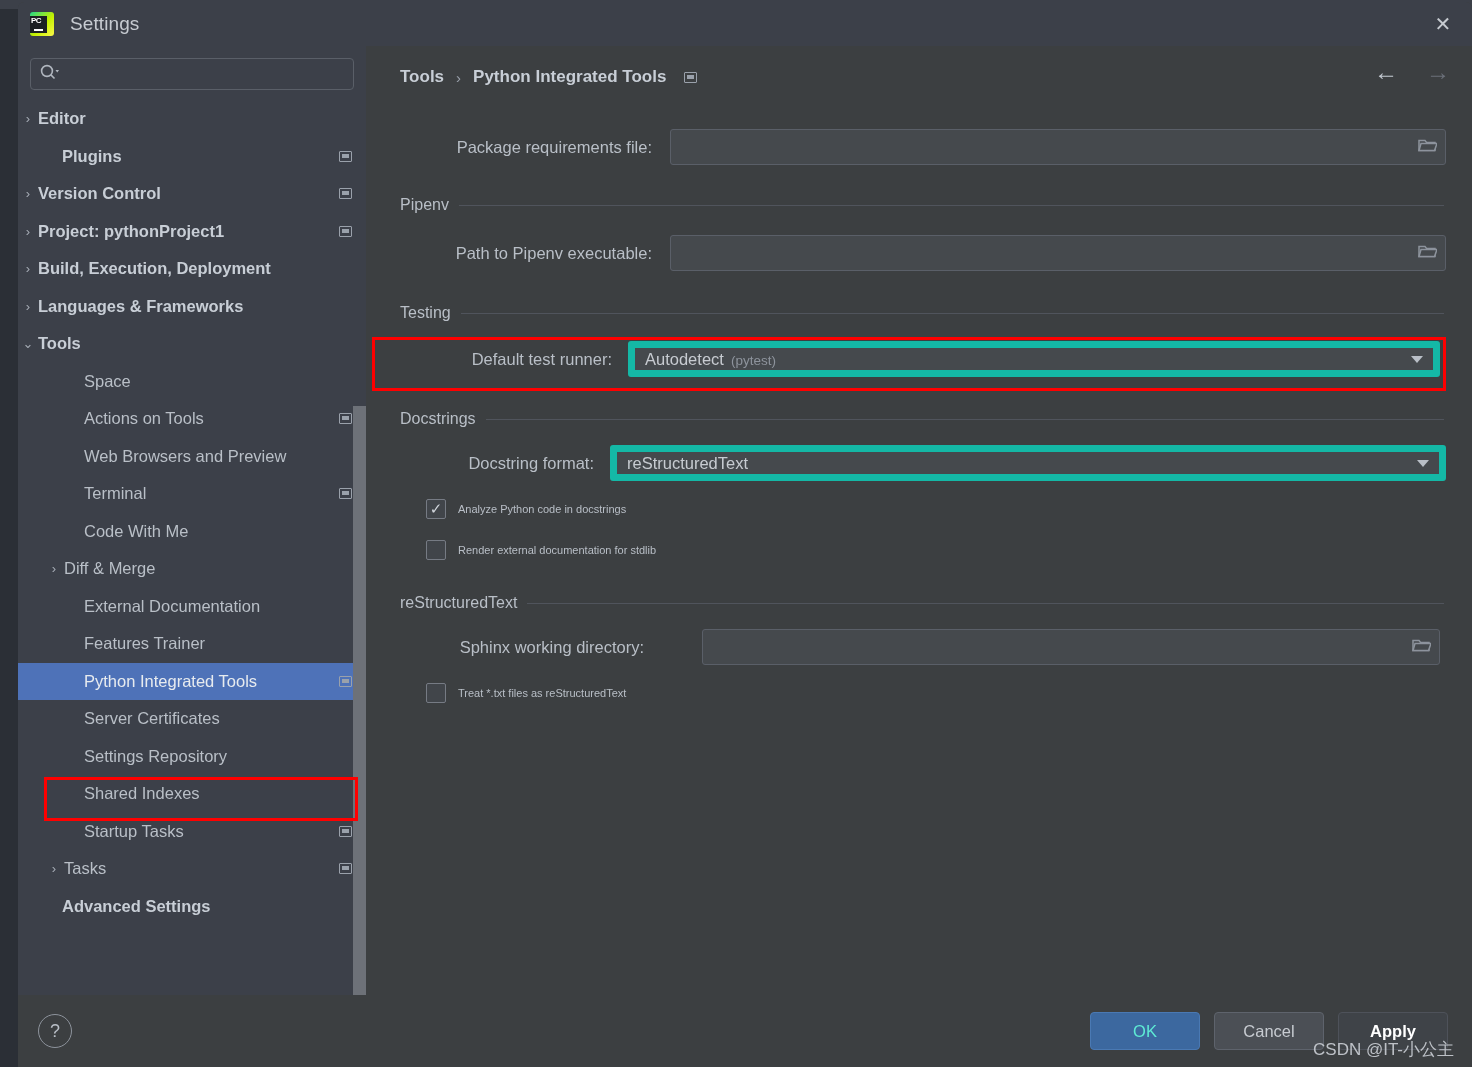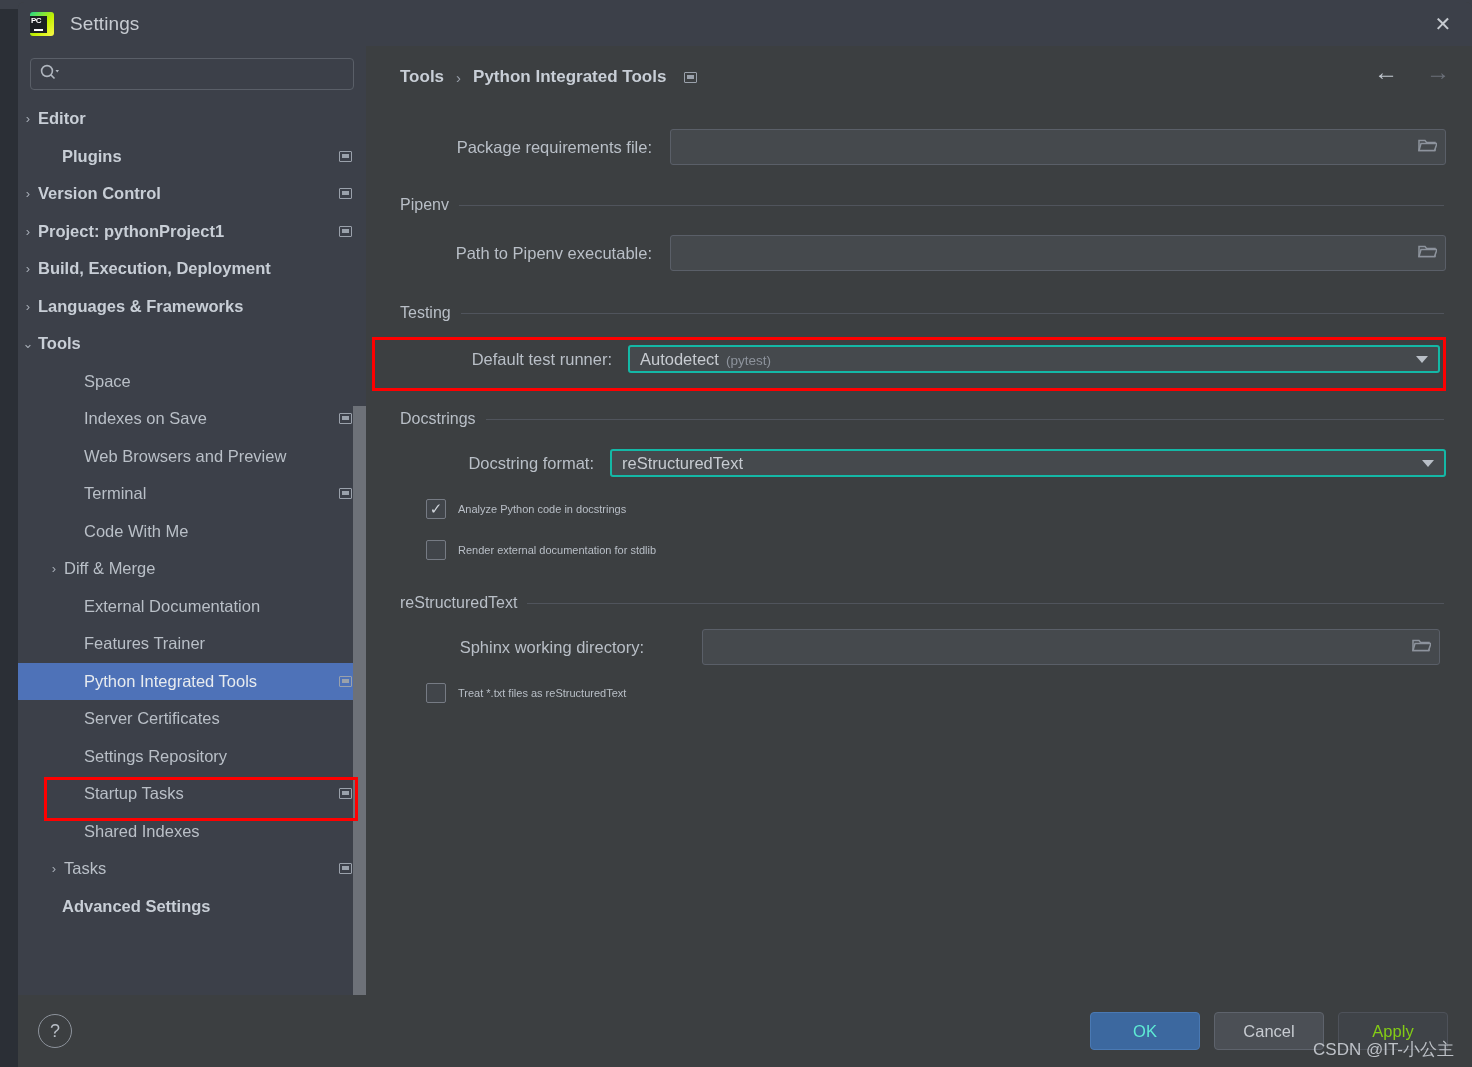--- a/index.html
+++ b/index.html
@@ -257,23 +257,23 @@
     position: relative;
   }
   .text-input .val {
     font-size: 15.5px; color: #c7cbd1;
     flex: 1 1 auto;
   }
   .folder-icon { flex: 0 0 auto; opacity: .85; }
 
   .combo {
     flex: 1 1 auto;
-    height: 28px;
+    height: 36px;
     background: #45494d;
-    border: 2px solid #14b8a6;
+    border: 7px solid #14b8a6;
     border-radius: 3px;
     display: flex;
     align-items: center;
     padding: 0 10px;
     cursor: pointer;
   }
   .combo .val {
     font-size: 16.5px; color: #c7cbd1;
     flex: 1 1 auto;
     display: flex; align-items: baseline; gap: 7px;
@@ -356,22 +356,23 @@
     font-weight: normal;
   }
   .btn-cancel {
     background: #4b4f55;
     border-color: #5e636c;
     color: #c7cbd1;
   }
   .btn-apply {
     background: #3f4348;
     border-color: #4e525a;
-    color: #84cc16;
+    color: #ffffff;
     cursor: default;
+    font-weight: bold;
   }
   .watermark {
     position: absolute;
     right: 18px; bottom: 6px;
     font-size: 17px;
     color: #c8ccd2;
     opacity: .92;
     white-space: nowrap;
     z-index: 40;
     pointer-events: none;
@@ -454,21 +455,21 @@
             <span class="label">Tools</span>
           </div>
           <div class="tree-row">
             <span style="flex: 0 0 46px;"></span>
             <span class="arrow"></span>
             <span class="label">Space</span>
           </div>
           <div class="tree-row">
             <span style="flex: 0 0 46px;"></span>
             <span class="arrow"></span>
-            <span class="label">Indexes on Save</span>
+            <span class="label">Actions on Tools</span>
             <span class="badge-icon"></span>
           </div>
           <div class="tree-row">
             <span style="flex: 0 0 46px;"></span>
             <span class="arrow"></span>
             <span class="label">Web Browsers and Preview</span>
           </div>
           <div class="tree-row">
             <span style="flex: 0 0 46px;"></span>
             <span class="arrow"></span>
@@ -507,27 +508,27 @@
             <span class="label">Server Certificates</span>
           </div>
           <div class="tree-row">
             <span style="flex: 0 0 46px;"></span>
             <span class="arrow"></span>
             <span class="label">Settings Repository</span>
           </div>
           <div class="tree-row">
             <span style="flex: 0 0 46px;"></span>
             <span class="arrow"></span>
+            <span class="label">Shared Indexes</span>
+          </div>
+          <div class="tree-row">
+            <span style="flex: 0 0 46px;"></span>
+            <span class="arrow"></span>
             <span class="label">Startup Tasks</span>
             <span class="badge-icon"></span>
-          </div>
-          <div class="tree-row">
-            <span style="flex: 0 0 46px;"></span>
-            <span class="arrow"></span>
-            <span class="label">Shared Indexes</span>
           </div>
           <div class="tree-row">
             <span style="flex: 0 0 26px;"></span>
             <span class="arrow">›</span>
             <span class="label">Tasks</span>
             <span class="badge-icon"></span>
           </div>
           <div class="tree-row bold">
             <span style="flex: 0 0 24px;"></span>
             <span class="arrow"></span>

